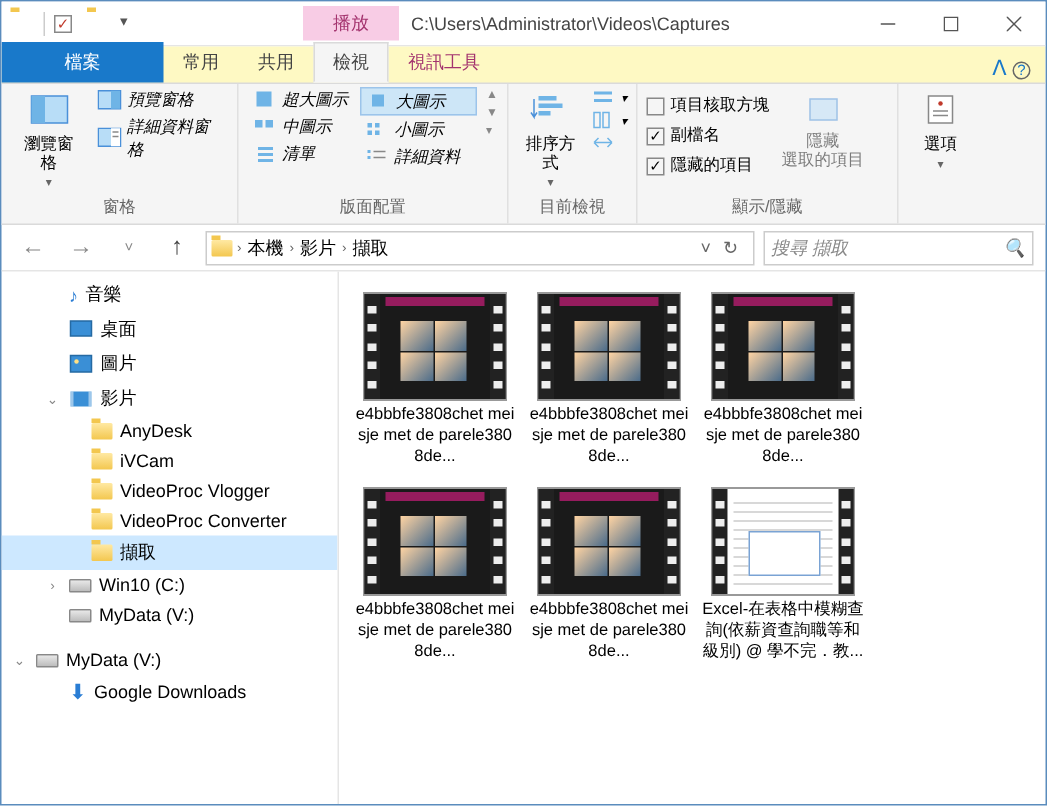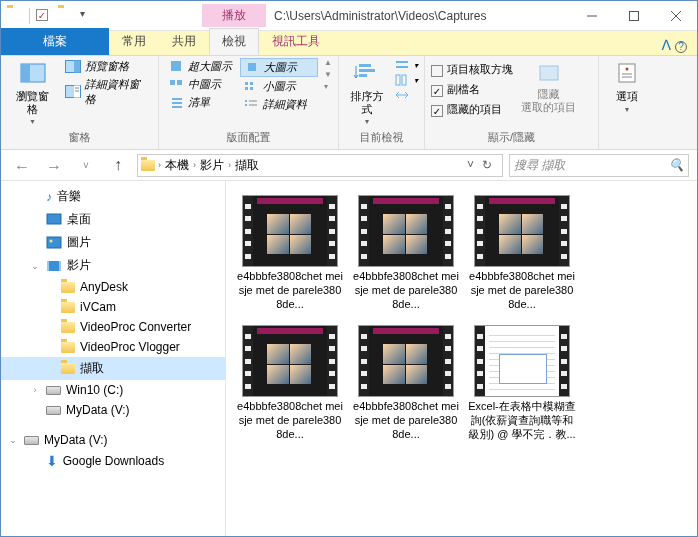--- a/index.html
+++ b/index.html
@@ -340,25 +340,25 @@
     <div class="nitem indent2">
         <span class="fold-yellow"></span>
         <span>AnyDesk</span>
       </div>
     <div class="nitem indent2">
         <span class="fold-yellow"></span>
         <span>iVCam</span>
       </div>
     <div class="nitem indent2">
         <span class="fold-yellow"></span>
-        <span>VideoProc Converter</span>
+        <span>VideoProc Vlogger</span>
       </div>
     <div class="nitem indent2">
         <span class="fold-yellow"></span>
-        <span>VideoProc Vlogger</span>
+        <span>VideoProc Converter</span>
       </div>
     <div class="nitem indent2 selected">
         <span class="fold-yellow"></span>
         <span>擷取</span>
       </div>
     <div class="nitem indent1">
         <span class="exp">›</span>
         <span class="drv"></span>
         <span>Win10 (C:)</span>
       </div>

